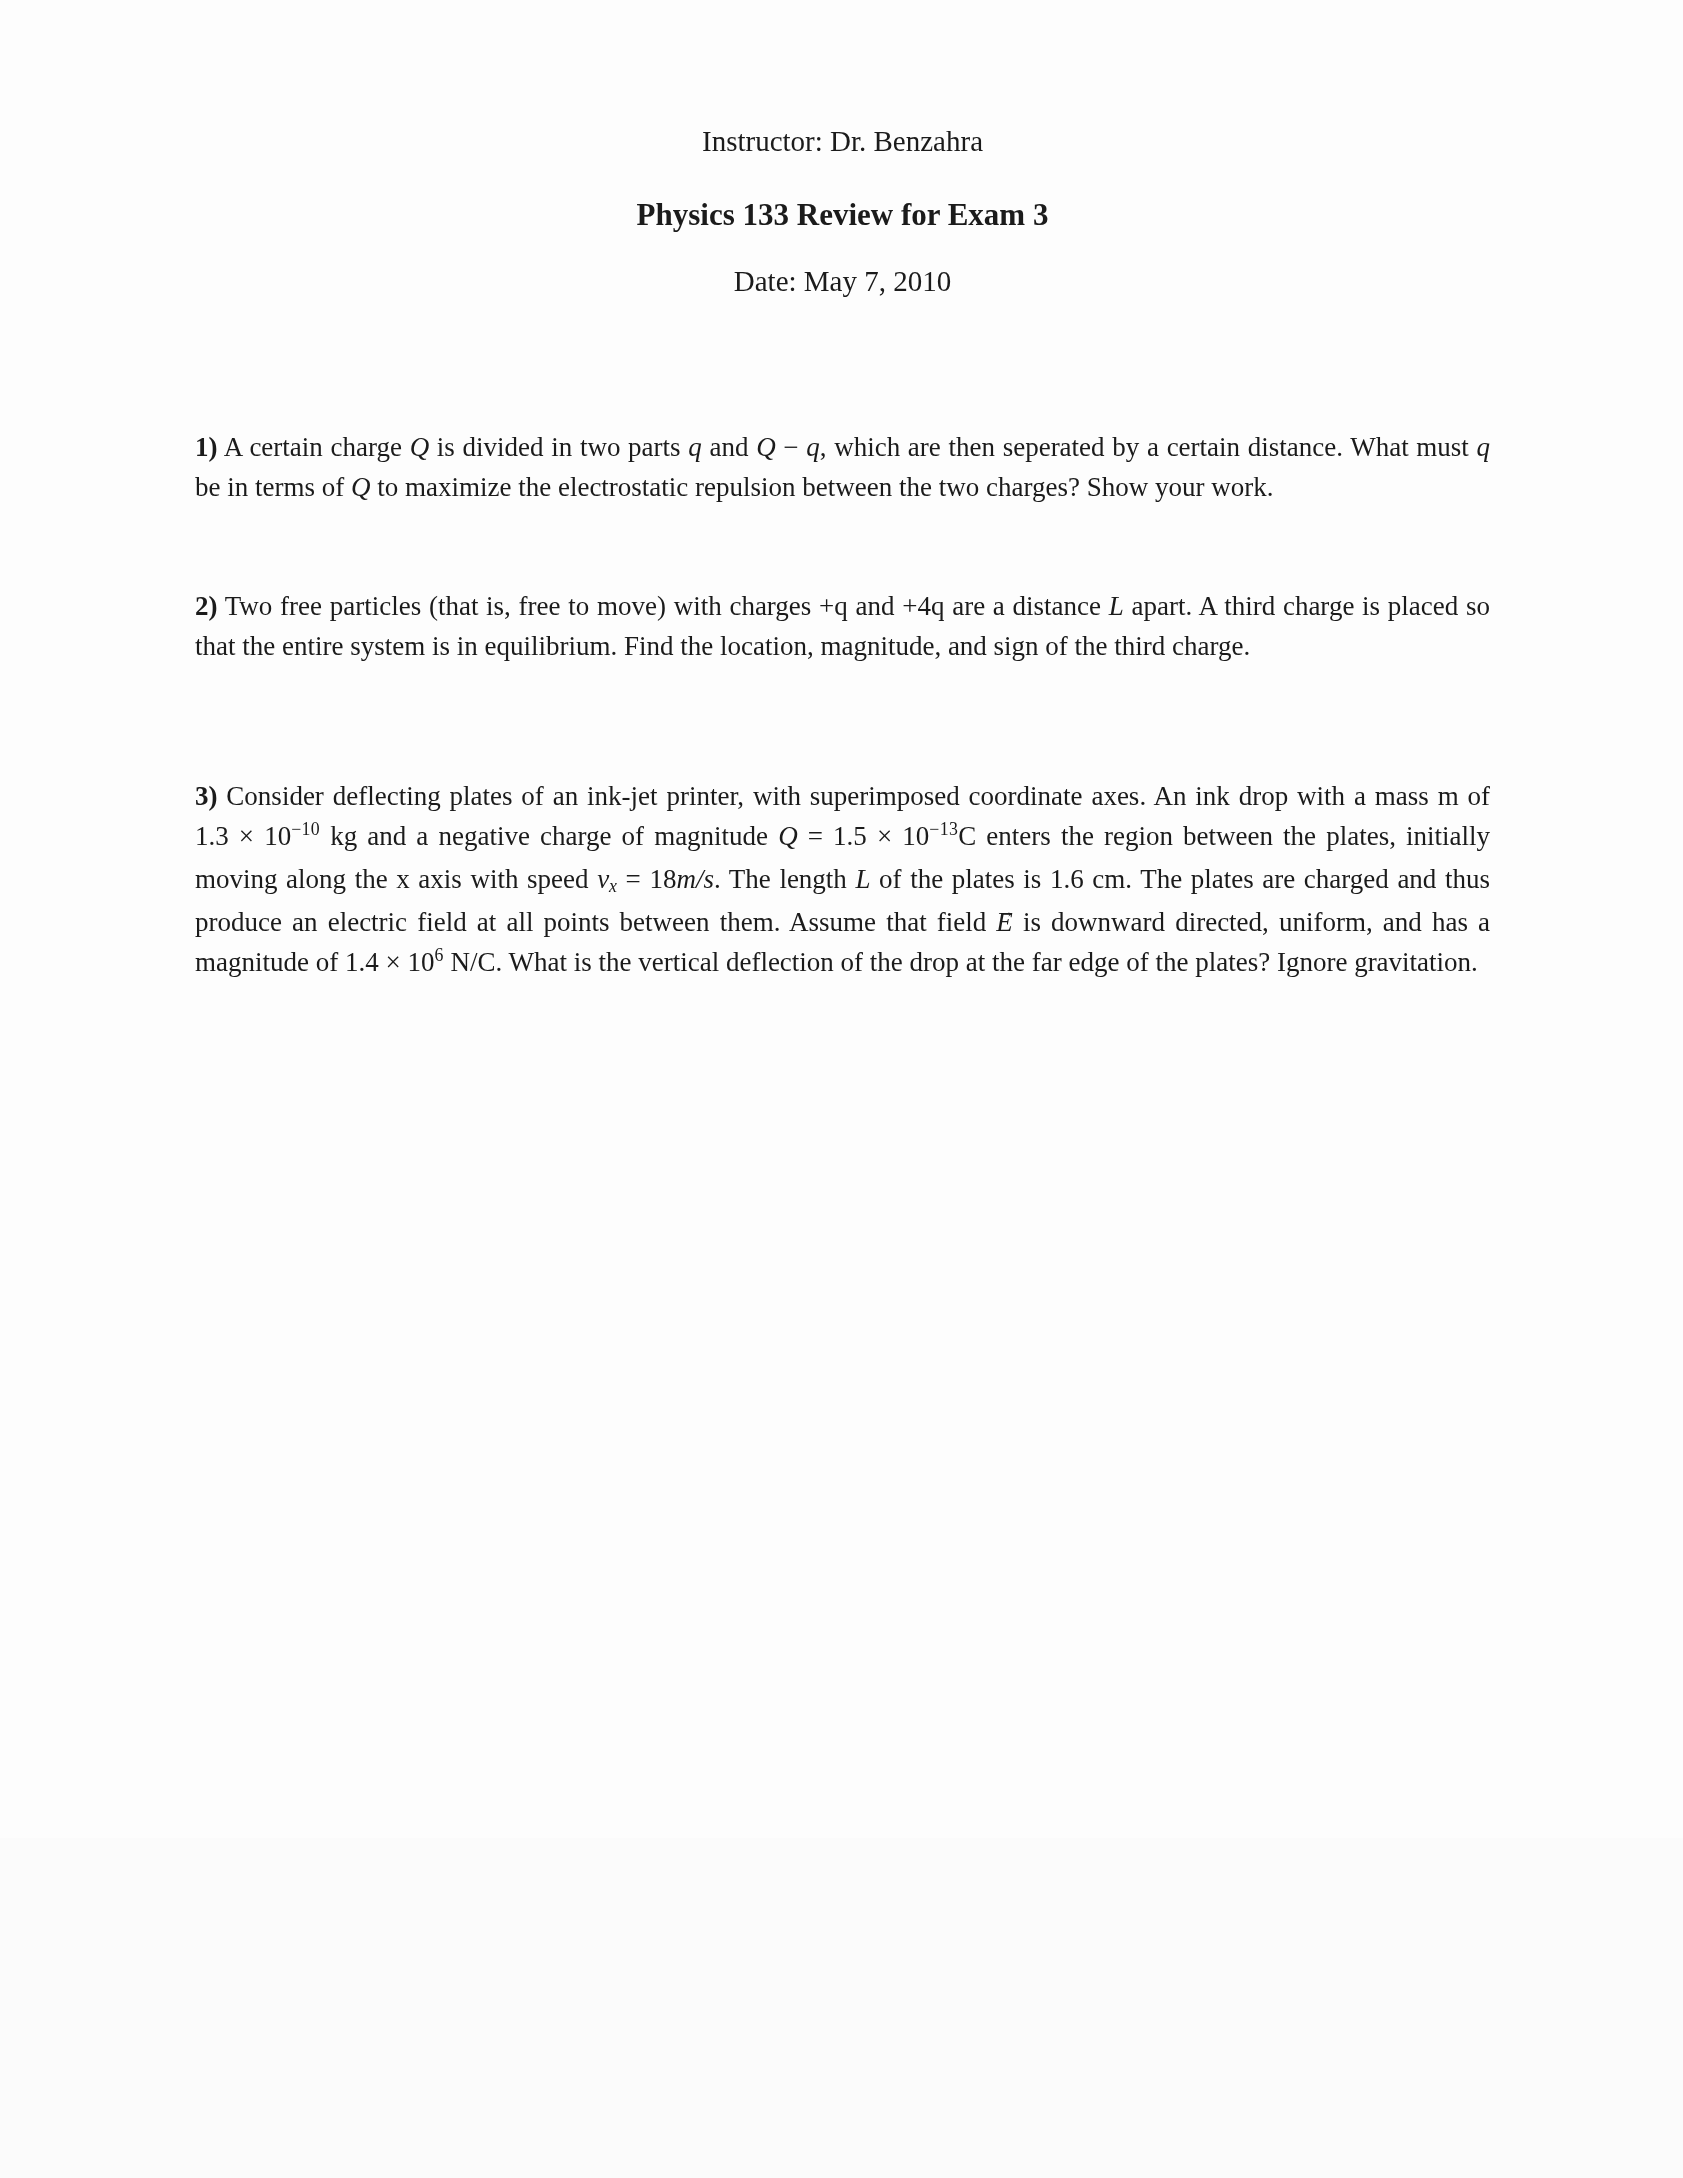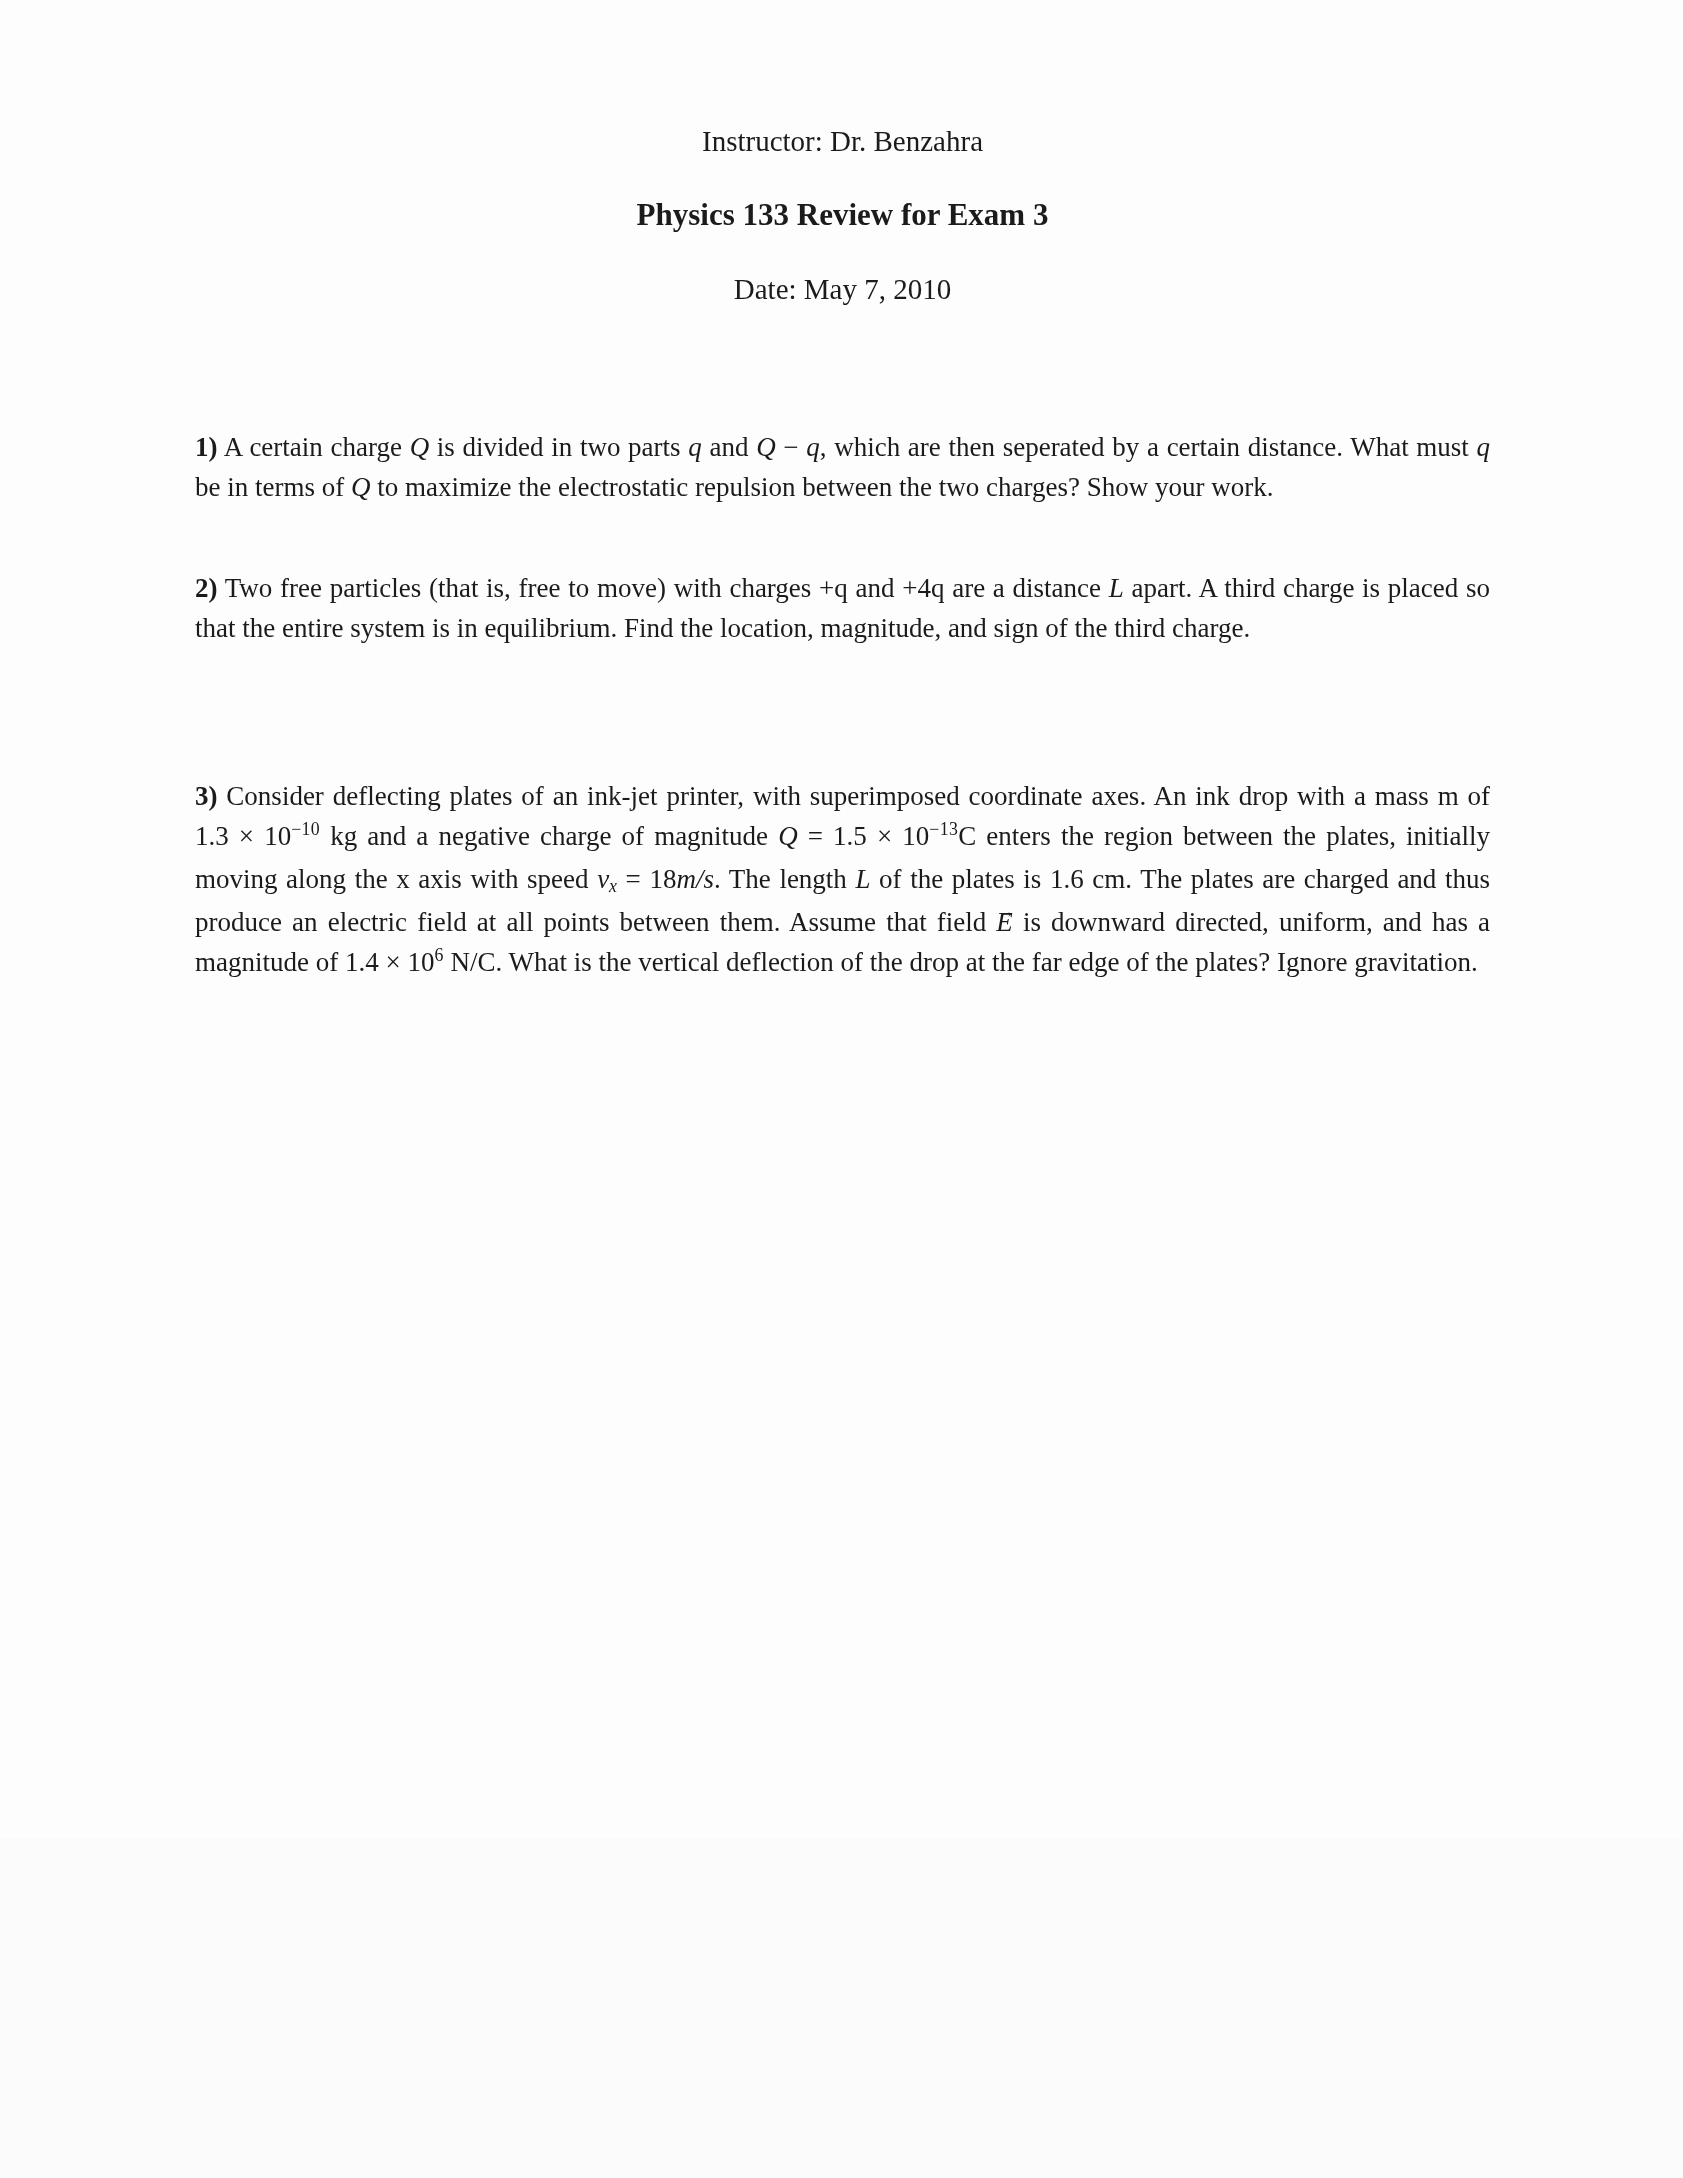--- a/index.html
+++ b/index.html
@@ -28,35 +28,35 @@
     font-size: 29px;
     line-height: 40px;
   }
   .title-line {
     top: 193px;
     font-size: 31px;
     font-weight: bold;
     line-height: 44px;
   }
   .date-line {
-    top: 269px;
+    top: 261px;
     font-size: 29px;
     line-height: 40px;
   }
   .prob {
     position: absolute;
     left: 195px;
     width: 1295px;
     font-size: 27px;
     line-height: 40px;
     text-align: justify;
     text-justify: inter-word;
   }
   .prob-1 { top: 427px; }
-  .prob-2 { top: 568px; }
+  .prob-2 { top: 586px; }
   .prob-3 { top: 776px; }
   .pagenum {
     position: absolute;
     left: 195px;
     width: 1295px;
     top: 1884px;
     text-align: center;
     font-size: 29px;
     line-height: 40px;
   }

